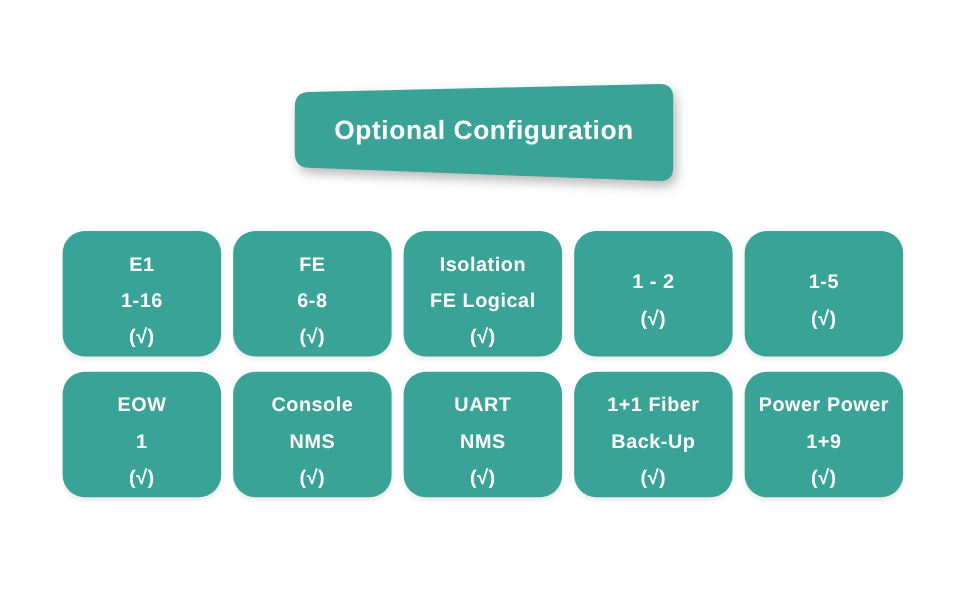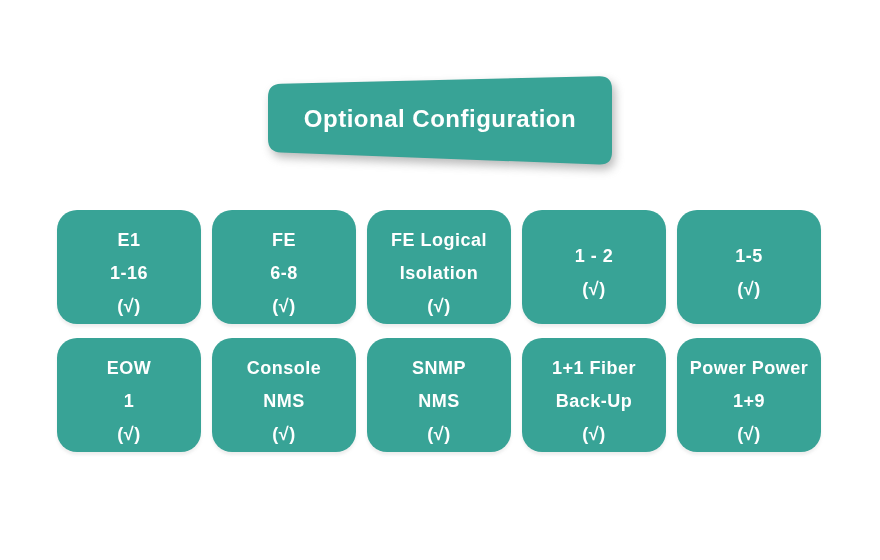--- a/index.html
+++ b/index.html
@@ -99,22 +99,22 @@
         <span class="card-line">E1</span>
         <span class="card-line">1-16</span>
         <span class="card-line">(√)</span>
       </div>
       <div class="card">
         <span class="card-line">FE</span>
         <span class="card-line">6-8</span>
         <span class="card-line">(√)</span>
       </div>
       <div class="card">
+        <span class="card-line">Isolation</span>
         <span class="card-line">FE Logical</span>
-        <span class="card-line">Isolation</span>
         <span class="card-line">(√)</span>
       </div>
       <div class="card">
         <span class="card-line">1 - 2</span>
         <span class="card-line">(√)</span>
       </div>
       <div class="card">
         <span class="card-line">1-5</span>
         <span class="card-line">(√)</span>
       </div>
@@ -122,21 +122,21 @@
         <span class="card-line">EOW</span>
         <span class="card-line">1</span>
         <span class="card-line">(√)</span>
       </div>
       <div class="card">
         <span class="card-line">Console</span>
         <span class="card-line">NMS</span>
         <span class="card-line">(√)</span>
       </div>
       <div class="card">
-        <span class="card-line">SNMP</span>
+        <span class="card-line">UART</span>
         <span class="card-line">NMS</span>
         <span class="card-line">(√)</span>
       </div>
       <div class="card">
         <span class="card-line">1+1 Fiber</span>
         <span class="card-line">Back-Up</span>
         <span class="card-line">(√)</span>
       </div>
       <div class="card">
         <span class="card-line">Power Power</span>

